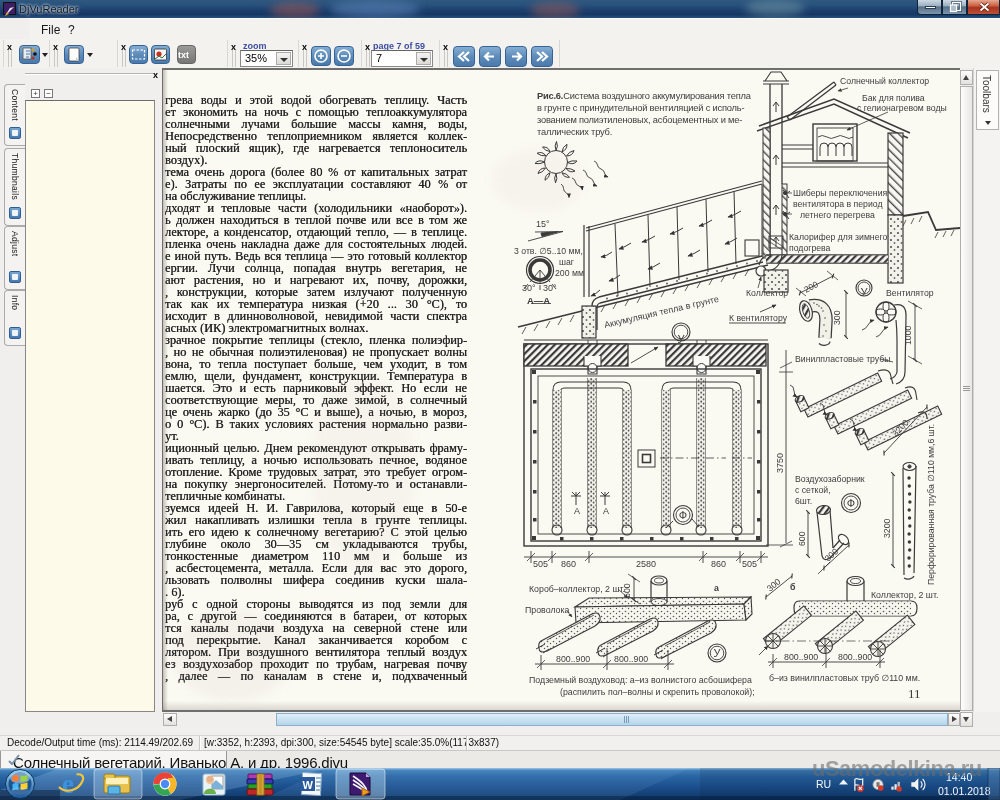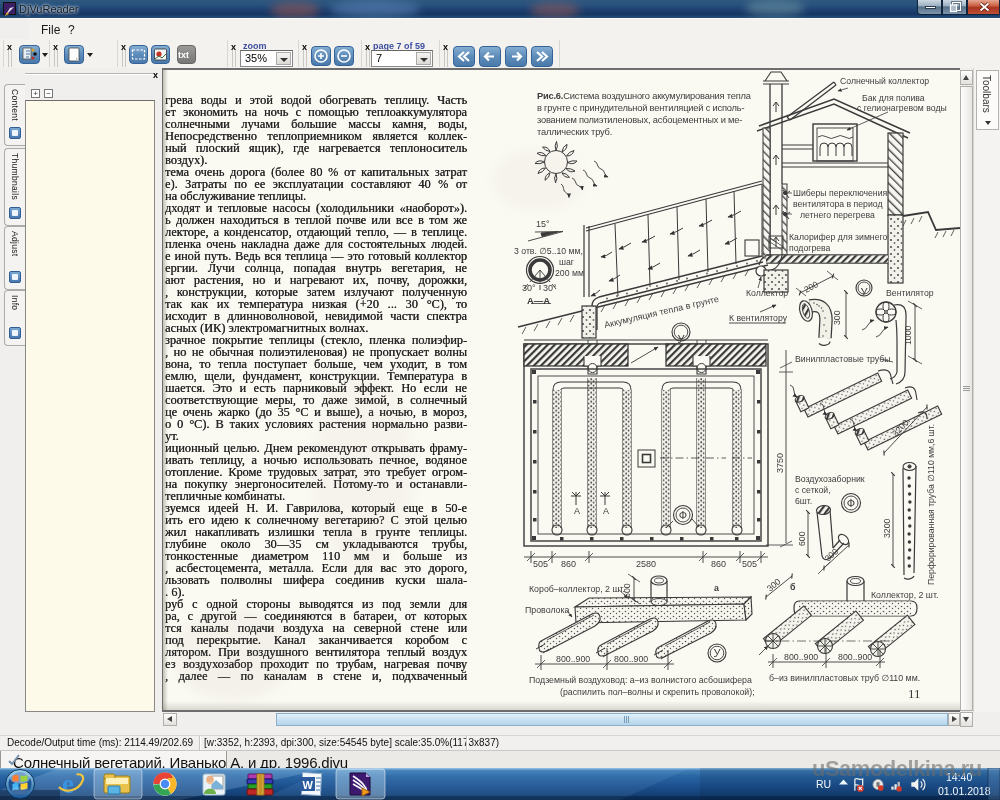--- a/index.html
+++ b/index.html
@@ -276,21 +276,21 @@
       <div id="pagetext">
           <div class="ln">грева воды и этой водой обогревать теплицу. Часть</div>
           <div class="ln">ет экономить на ночь с помощью теплоаккумулятора</div>
           <div class="ln">солнечными лучами большие массы камня, воды,</div>
           <div class="ln">Непосредственно теплоприемником является коллек-</div>
           <div class="ln">ный плоский ящик), где нагревается теплоноситель</div>
           <div class="ln short">воздух).</div>
           <div class="ln">тема очень дорога (более 80 % от капитальных затрат</div>
           <div class="ln">е). Затраты по ее эксплуатации составляют 40 % от</div>
           <div class="ln short">на обслуживание теплицы.</div>
-          <div class="ln">дходят и тепловые насосы (холодильники «наоборот»).</div>
+          <div class="ln">дходят и тепловые части (холодильники «наоборот»).</div>
           <div class="ln">ь должен находиться в теплой почве или все в том же</div>
           <div class="ln">лекторе, а конденсатор, отдающий тепло, — в теплице.</div>
           <div class="ln">пленка очень накладна даже для состоятельных людей.</div>
           <div class="ln">е иной путь. Ведь вся теплица — это готовый коллектор</div>
           <div class="ln">ергии. Лучи солнца, попадая внутрь вегетария, не</div>
           <div class="ln">ают растения, но и нагревают их, почву, дорожки,</div>
           <div class="ln">, конструкции, которые затем излучают полученную</div>
           <div class="ln">так как их температура низкая (+20 ... 30 °С), то</div>
           <div class="ln">исходит в длинноволновой, невидимой части спектра</div>
           <div class="ln short">асных (ИК) электромагнитных волнах.</div>
@@ -302,22 +302,22 @@
           <div class="ln">соответствующие меры, то даже зимой, в солнечный</div>
           <div class="ln">це очень жарко (до 35 °С и выше), а ночью, в мороз,</div>
           <div class="ln">о 0 °С). В таких условиях растения нормально разви-</div>
           <div class="ln short">ут.</div>
           <div class="ln">иционный целью. Днем рекомендуют открывать фраму-</div>
           <div class="ln">ивать теплицу, а ночью использовать печное, водяное</div>
           <div class="ln">отопление. Кроме трудовых затрат, это требует огром-</div>
           <div class="ln">на покупку энергоносителей. Потому-то и останавли-</div>
           <div class="ln short">тепличные комбинаты.</div>
           <div class="ln">зуемся идеей Н. И. Гаврилова, который еще в 50-е</div>
+          <div class="ln">жил накапливать излишки тепла в грунте теплицы.</div>
           <div class="ln">ить его идею к солнечному вегетарию? С этой целью</div>
-          <div class="ln">жил накапливать излишки тепла в грунте теплицы.</div>
           <div class="ln">глубине около 30—35 см укладываются трубы,</div>
           <div class="ln">тонкостенные диаметром 110 мм и больше из</div>
           <div class="ln">, асбестоцемента, металла. Если для вас это дорого,</div>
           <div class="ln">льзовать полволны шифера соединив куски шала-</div>
           <div class="ln short">. 6).</div>
           <div class="ln">руб с одной стороны выводятся из под земли для</div>
           <div class="ln">ра, с другой — соединяются в батареи, от которых</div>
           <div class="ln">тся каналы подачи воздуха на северной стене или</div>
           <div class="ln">под перекрытие. Канал заканчивается коробом с</div>
           <div class="ln">лятором. При воздушного вентилятора теплый воздух</div>

